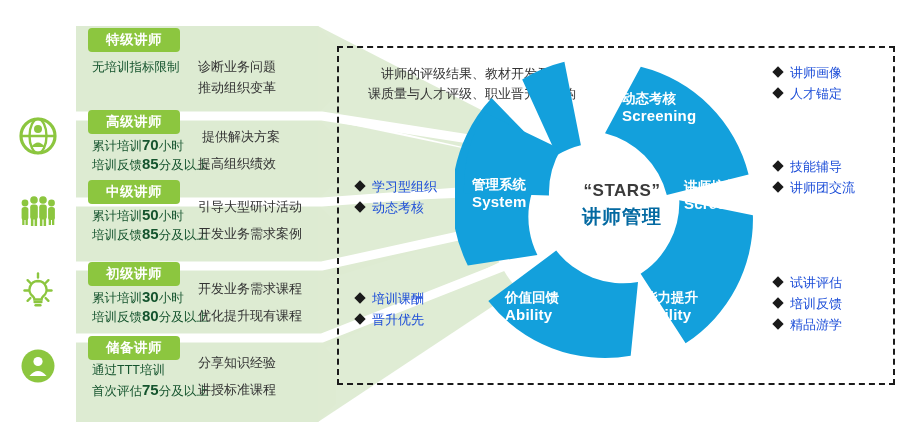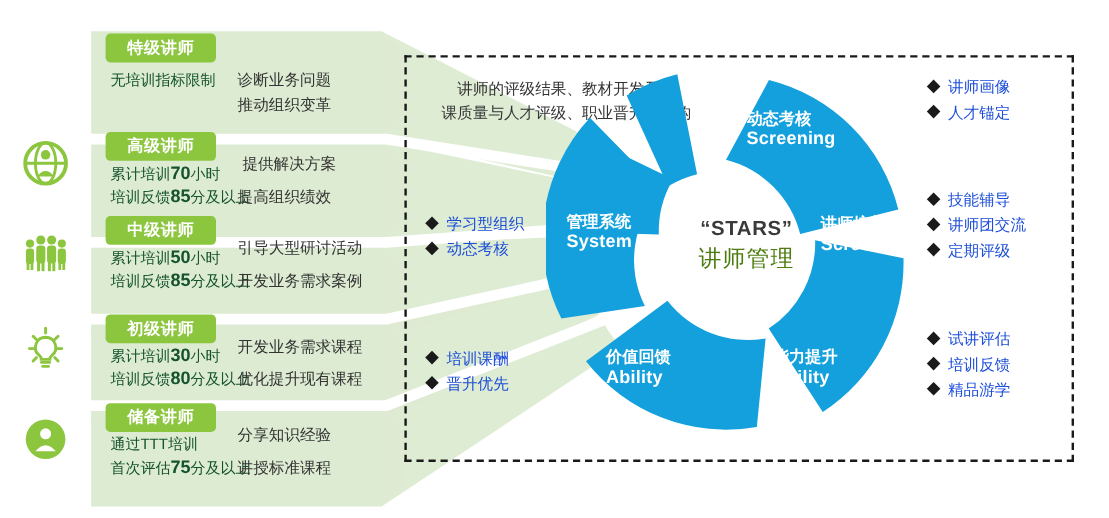--- a/index.html
+++ b/index.html
@@ -66,21 +66,21 @@
   .seg-label{
     position:absolute;color:#ffffff;font-weight:bold;text-align:left;
     line-height:17px;white-space:nowrap;
   }
   .seg-label .cn{font-size:13.5px;display:block;}
   .seg-label .en{font-size:15px;display:block;letter-spacing:.2px;}
   #center{
     position:absolute;left:542px;top:178px;width:160px;text-align:center;
   }
   #center .c1{font-size:17px;font-weight:bold;color:#3a3a3a;line-height:26px;letter-spacing:.5px;}
-  #center .c2{font-size:19px;font-weight:normal;color:#4d7c0f;line-height:26px;letter-spacing:1px;}
+  #center .c2{font-size:19px;font-weight:bold;color:#0369a1;line-height:26px;letter-spacing:1px;}
 </style>
 </head>
 <body>
 
 <div id="stage">
 
   <svg id="bands" viewBox="0 0 924 432" width="924" height="432">
     <defs>
       <clipPath id="clipAll">
           <rect x="0" y="0" width="924" height="432"></rect>
@@ -250,21 +250,20 @@
   </div>
 
   <div class="blist" style="left:774px;top:62px;">
     <div class="bi"><span class="dia"></span><span>讲师画像</span></div>
     <div class="bi"><span class="dia"></span><span>人才锚定</span></div>
   </div>
 
   <div class="blist" style="left:774px;top:156px;">
     <div class="bi"><span class="dia"></span><span>技能辅导</span></div>
     <div class="bi"><span class="dia"></span><span>讲师团交流</span></div>
-    <div class="bi"><span class="dia"></span><span>定期评级</span></div>
   </div>
 
   <div class="blist" style="left:774px;top:272px;">
     <div class="bi"><span class="dia"></span><span>试讲评估</span></div>
     <div class="bi"><span class="dia"></span><span>培训反馈</span></div>
     <div class="bi"><span class="dia"></span><span>精品游学</span></div>
   </div>
 
   <svg id="wheel" viewBox="0 0 300 310">
 

